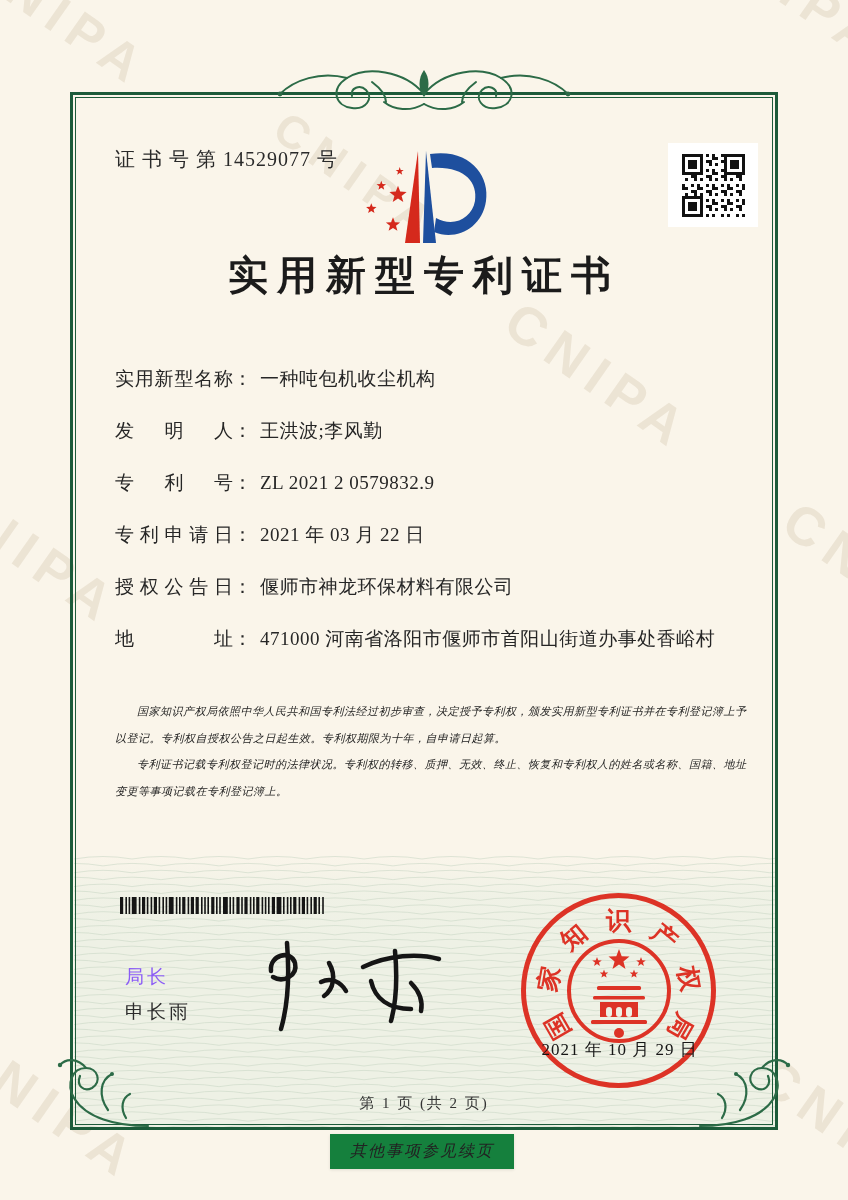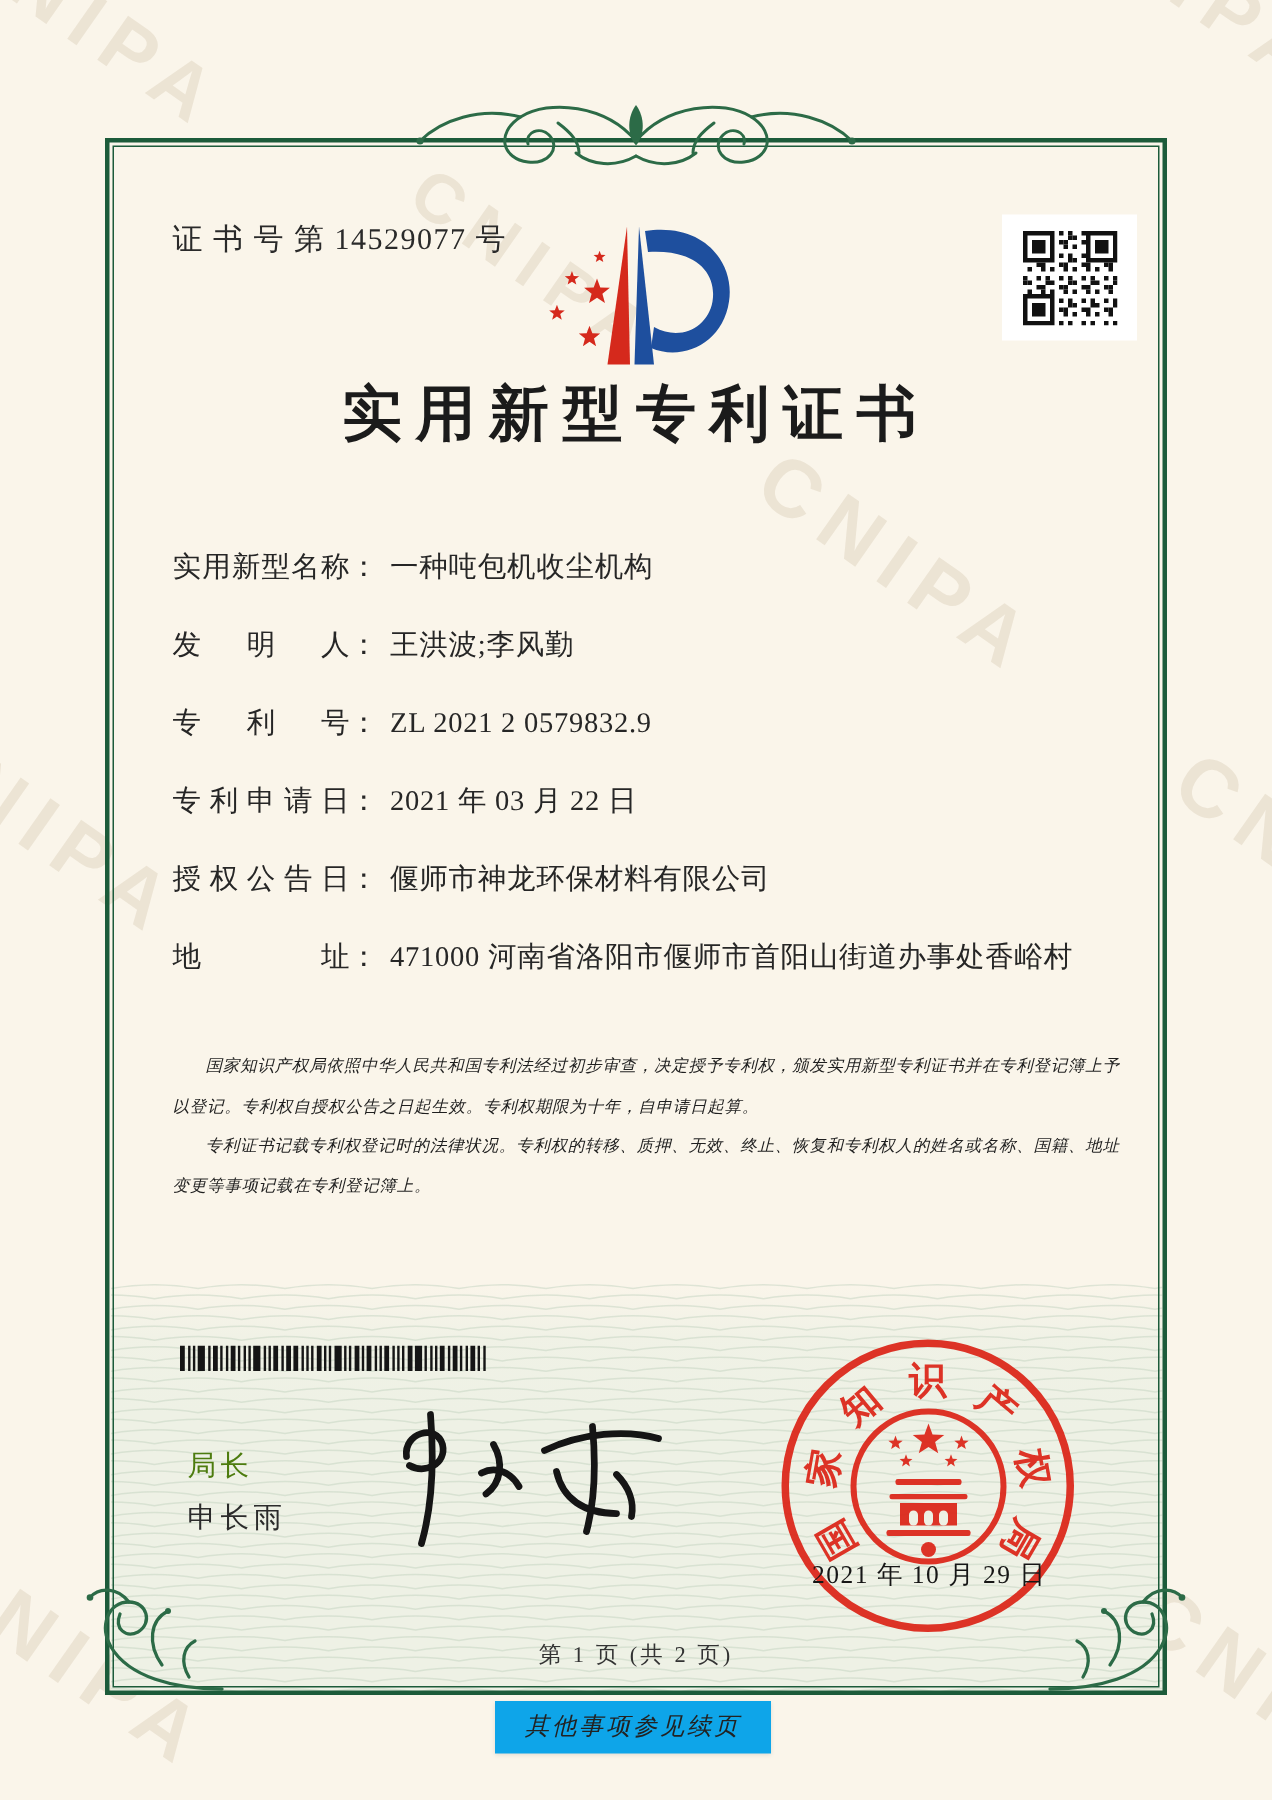--- a/index.html
+++ b/index.html
@@ -46,37 +46,37 @@
   .fvalue{letter-spacing:.5px;}
   .fpair-right{position:absolute;left:335px;top:0;}
 
   .paras{position:absolute;left:115px;top:698px;width:634px;font-size:11px;line-height:26.5px;
       color:#1f1f1f;font-style:italic;}
   .paras p{text-indent:2em;letter-spacing:.5px;}
 
   .barcode{position:absolute;left:120px;top:897px;}
 
   .signer-title{position:absolute;left:125px;top:964px;font-family:"Liberation Sans",sans-serif;
-      font-size:19px;color:#4d7c0f;letter-spacing:3px;}
+      font-size:19px;color:#8b5cf6;letter-spacing:3px;}
   .signer-name{position:absolute;left:125px;top:999px;font-family:"Liberation Sans",sans-serif;
       font-size:19px;color:#2b2b2b;letter-spacing:3px;text-align:right;}
   .signature{position:absolute;left:243px;top:933px;}
 
   .seal{position:absolute;left:521px;top:893px;width:195px;height:195px;border-radius:50%;
       border:5px solid var(--seal-red);opacity:.93;}
   .seal-char{position:absolute;left:50%;top:50%;color:var(--seal-red);
       font-weight:700;font-size:25px;font-family:"Liberation Serif","DejaVu Serif",serif;}
   .emblem{position:absolute;left:38px;top:38px;color:var(--seal-red);}
   .seal-date{position:absolute;left:512px;top:1038px;width:215px;text-align:center;
       font-size:17px;color:#161616;letter-spacing:1px;z-index:5;}
 
   .page-footer{position:absolute;left:70px;top:1094px;width:708px;text-align:center;
       font-size:15px;color:#333;letter-spacing:2px;}
 
-  .cont-box{position:absolute;left:330px;top:1134px;background:#0ea5e9;padding:7px 20px;
+  .cont-box{position:absolute;left:330px;top:1134px;background:#15803d;padding:7px 20px;
       box-shadow:0 1px 3px rgba(0,0,0,.10);font-size:16px;font-style:italic;color:#222;letter-spacing:2px;}
 
   svg{display:block;}
   .logo-red{color:var(--logo-red);}
   .logo-blue{color:var(--logo-blue);}
 </style>
 </head>
 <body>
 
 <div class="page">

